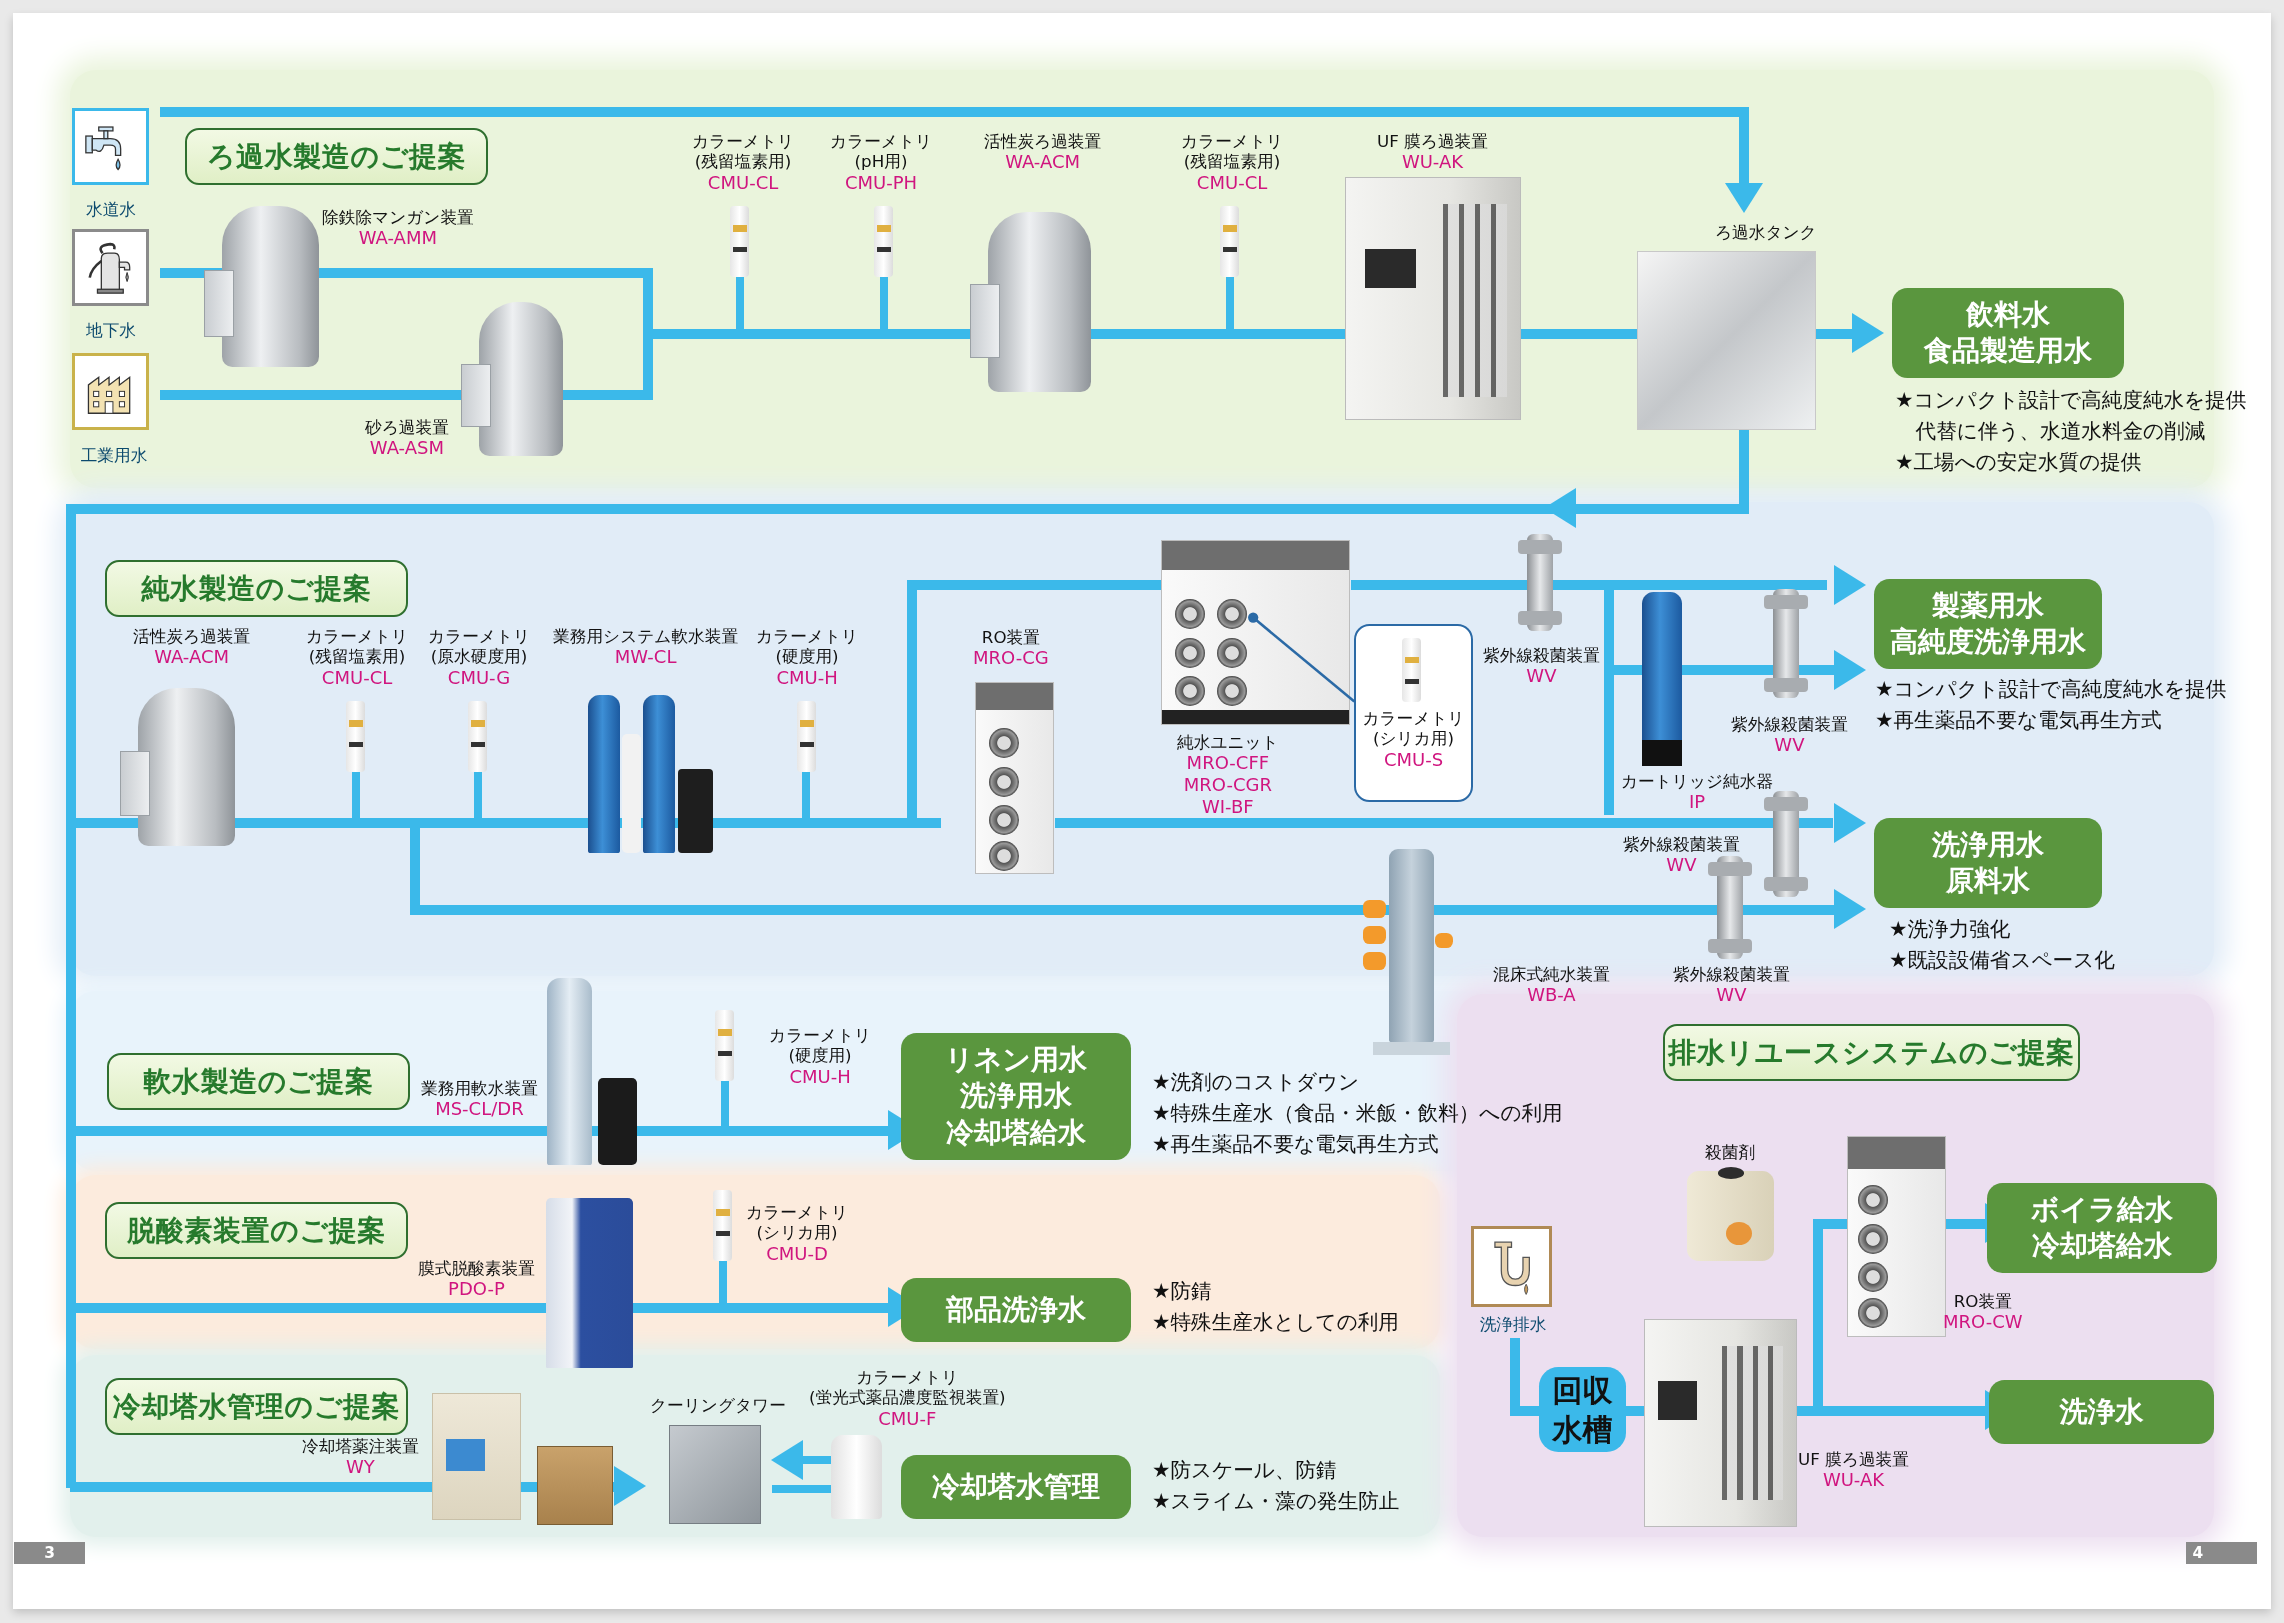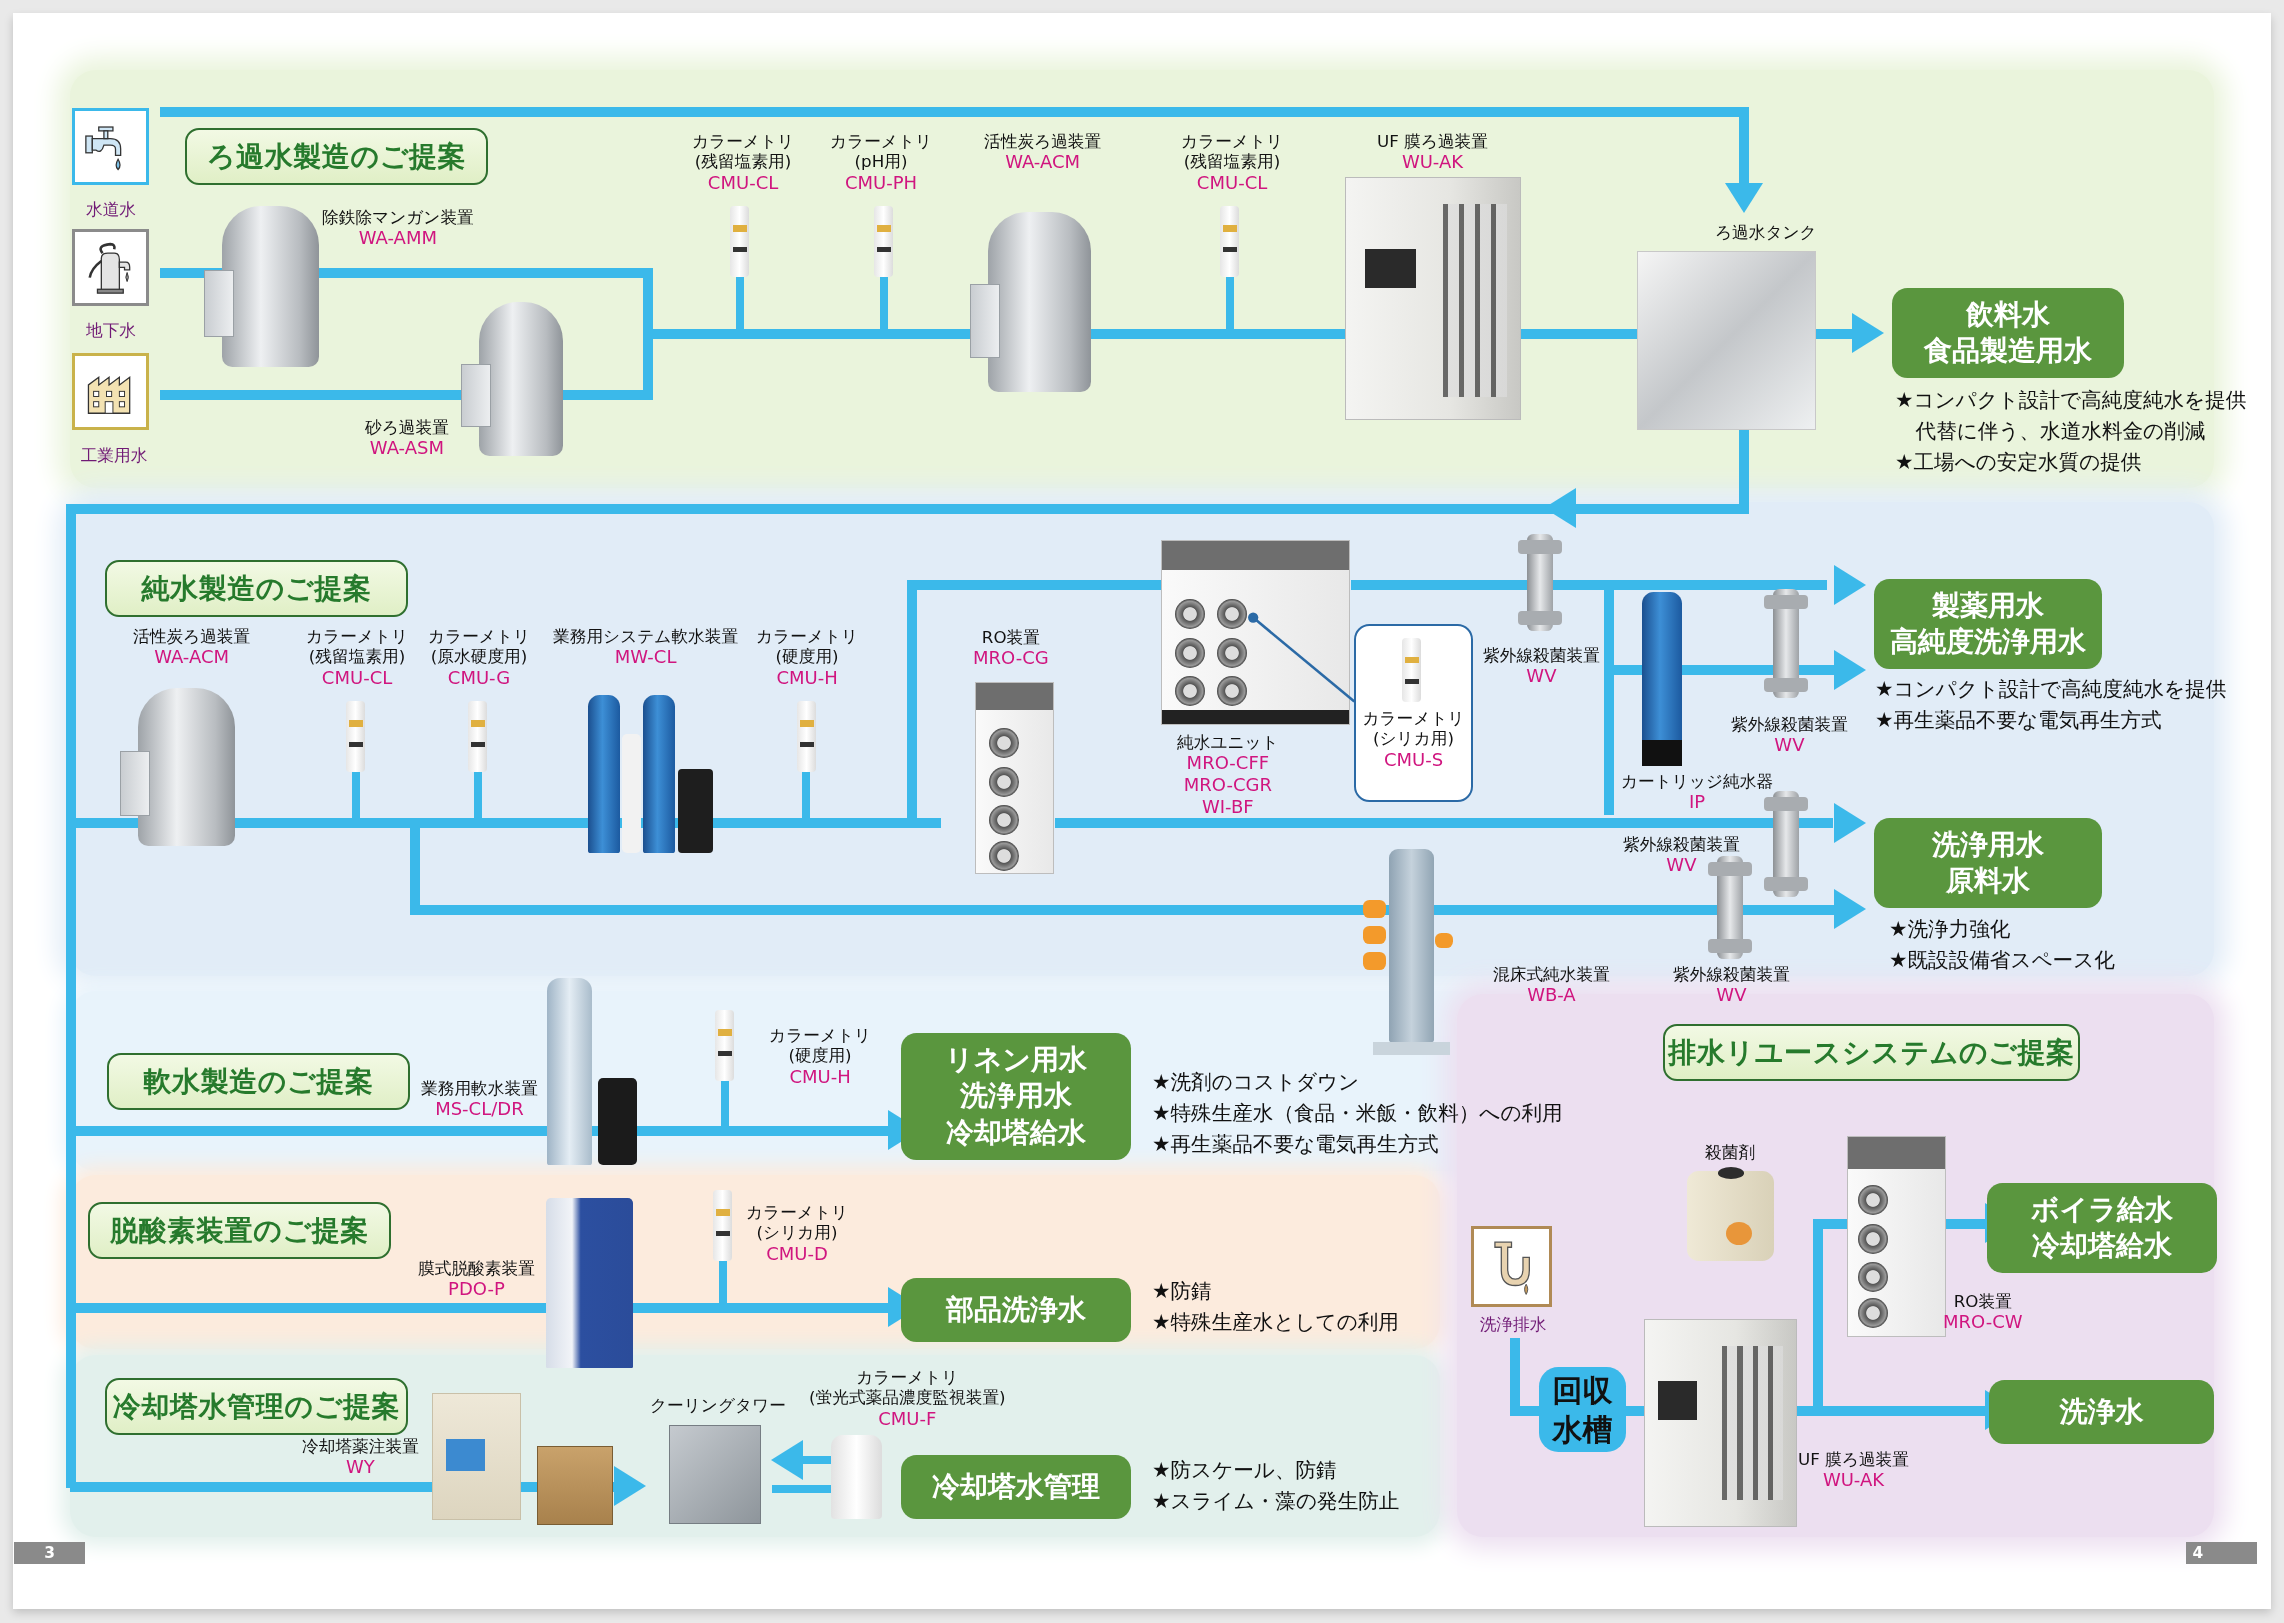--- a/index.html
+++ b/index.html
@@ -19,21 +19,21 @@
   .arrow-l{position:absolute;width:0;height:0;border-top:20.6px solid transparent;border-bottom:20.6px solid transparent;border-right:32px solid #3bb9ea;}
   .arrow-d{position:absolute;width:0;height:0;border-left:19.3px solid transparent;border-right:19.3px solid transparent;border-top:30px solid #3bb9ea;}
 
   .sec-title{position:absolute;border:2.6px solid #2f6f2f;border-radius:14px;background:linear-gradient(#f2f9e4,#e0efc6);color:#267a2c;font-weight:bold;font-size:28px;display:flex;align-items:center;justify-content:center;letter-spacing:0.6px;}
   .out-box{position:absolute;background:#5a963e;border-radius:15.4px;color:#fff;font-weight:bold;font-size:28px;display:flex;flex-direction:column;align-items:center;justify-content:center;line-height:1.3;text-align:center;}
   .lbl{position:absolute;text-align:center;font-size:16.7px;color:#111;line-height:1.22;white-space:nowrap;}
   .lbl .m{color:#d0157f;font-size:18px;display:block;}
   .lbl .n{display:block;}
   .notes{position:absolute;font-size:20.6px;color:#111;line-height:1.5;white-space:nowrap;}
   .src-box{position:absolute;width:77px;height:77px;background:#fff;border:3.9px solid;box-sizing:border-box;display:flex;align-items:center;justify-content:center;}
-  .src-lbl{position:absolute;font-size:16.7px;color:#701a75;text-align:center;width:84px;}
+  .src-lbl{position:absolute;font-size:16.7px;color:#0c4a6e;text-align:center;width:84px;}
   
   .tank{position:absolute;border-radius:39px 39px 10.3px 10.3px;background:linear-gradient(90deg,#9ea3a8,#eef0f2 40%,#b8bcc0 80%,#8f9499);}
   .tank::after{content:"";position:absolute;left:-18px;top:40%;width:28px;height:40%;background:linear-gradient(90deg,#c9cdd1,#eceef0);border:1.3px solid #9aa0a5;}
   .colorimeter{position:absolute;width:19.3px;height:71px;background:linear-gradient(90deg,#e6e6e6,#fff,#dcdcdc);border-radius:3.9px;}
   .colorimeter::before{content:"";position:absolute;left:2.6px;top:19.3px;width:14px;height:6.4px;background:#e0b040;}
   .colorimeter::after{content:"";position:absolute;left:2.6px;top:41px;width:14px;height:5.1px;background:#333;}
   .cabinet{position:absolute;background:linear-gradient(90deg,#f4f4f2,#e6e6e2 60%,#c8c8c4);border:1.3px solid #bbb;}
   .ro-unit{position:absolute;background:linear-gradient(90deg,#fafafa,#e8e8e8);border:1.3px solid #bdbdbd;}
   .ro-unit .top{position:absolute;left:0;top:0;right:0;height:18%;background:#6e6e6e;}
   .disc{position:absolute;width:30px;height:30px;border-radius:50%;background:radial-gradient(circle,#ddd 30%,#555 34%,#999 60%,#444 70%);}
@@ -384,21 +384,21 @@
   <span>リネン用水</span>
   <span>洗浄用水</span>
   <span>冷却塔給水</span>
 </div>
 <div class="notes" style="left:1152px;top:1067px;">
   <div>★洗剤のコストダウン</div>
   <div>★特殊生産水（食品・米飯・飲料）への利用</div>
   <div>★再生薬品不要な電気再生方式</div>
 </div>
 
-<div class="sec-title" style="left:88px;top:1202px;width:299px;height:53px;">脱酸素装置のご提案</div>
+<div class="sec-title" style="left:105px;top:1202px;width:299px;height:53px;">脱酸素装置のご提案</div>
 <div class="abs" style="left:546px;top:1198px;width:87px;height:170px;background:linear-gradient(90deg,#d6dde8,#f2f4f8 30%,#2c4fa0 40%,#2b4c9a);border-radius:5.1px 5.1px 1.3px 1.3px;"></div>
 <div class="lbl" style="left:418px;top:1258px;">
   <span class="n">膜式脱酸素装置</span>
     <span class="m">PDO-P</span>
 </div>
 <div class="colorimeter" style="left:713px;top:1190px;"></div>
 <div class="lbl" style="left:746px;top:1202px;">
   <span class="n">カラーメトリ</span>
     <span class="n">(シリカ用)</span>
     <span class="m">CMU-D</span>

